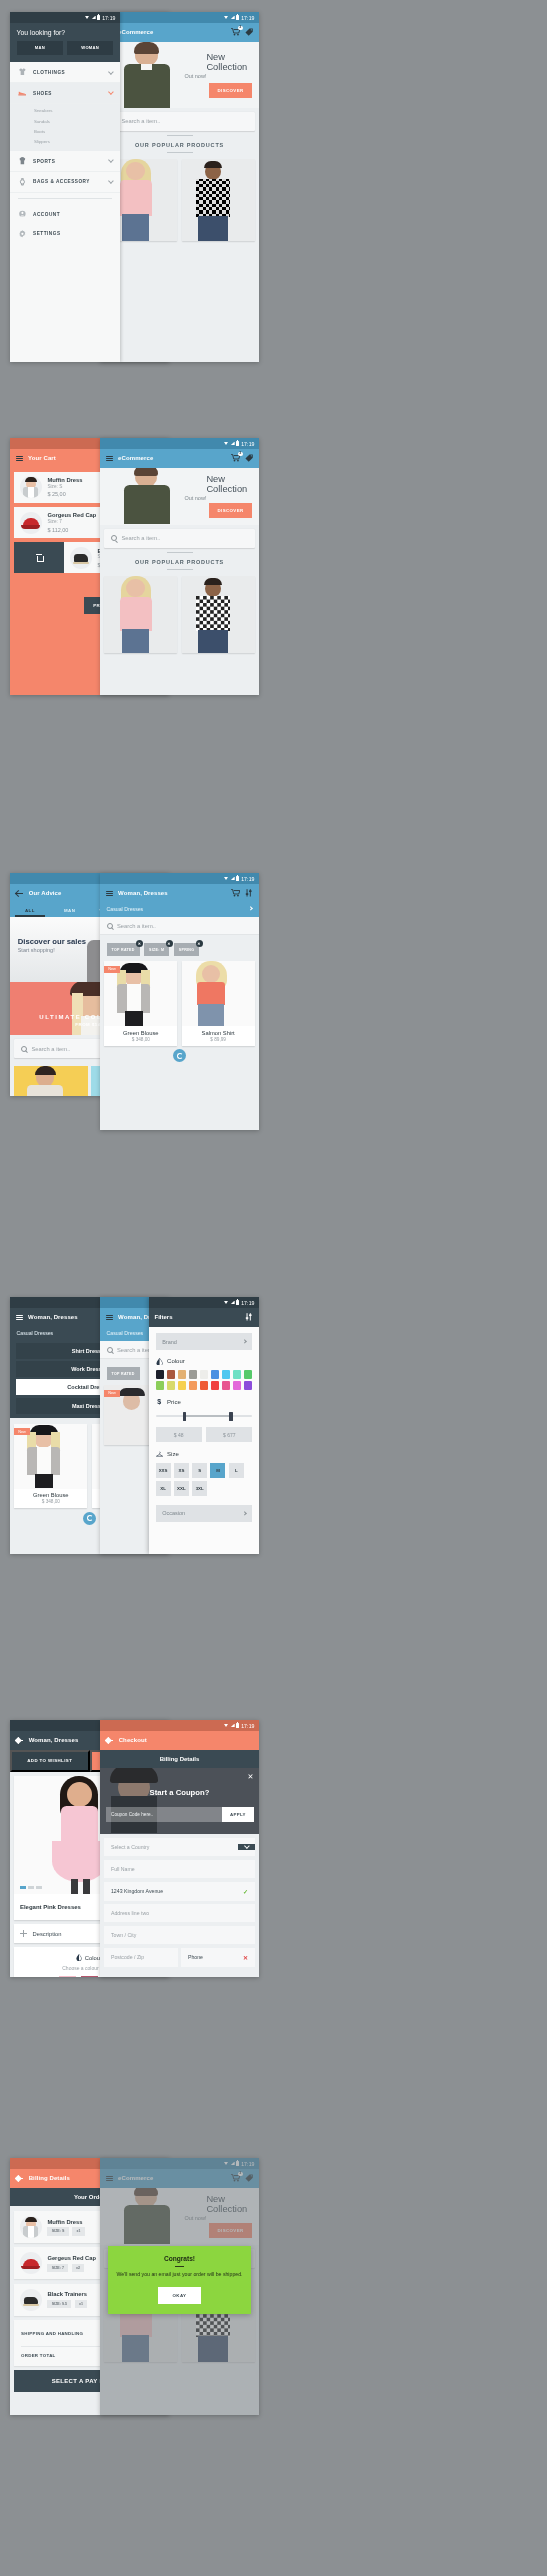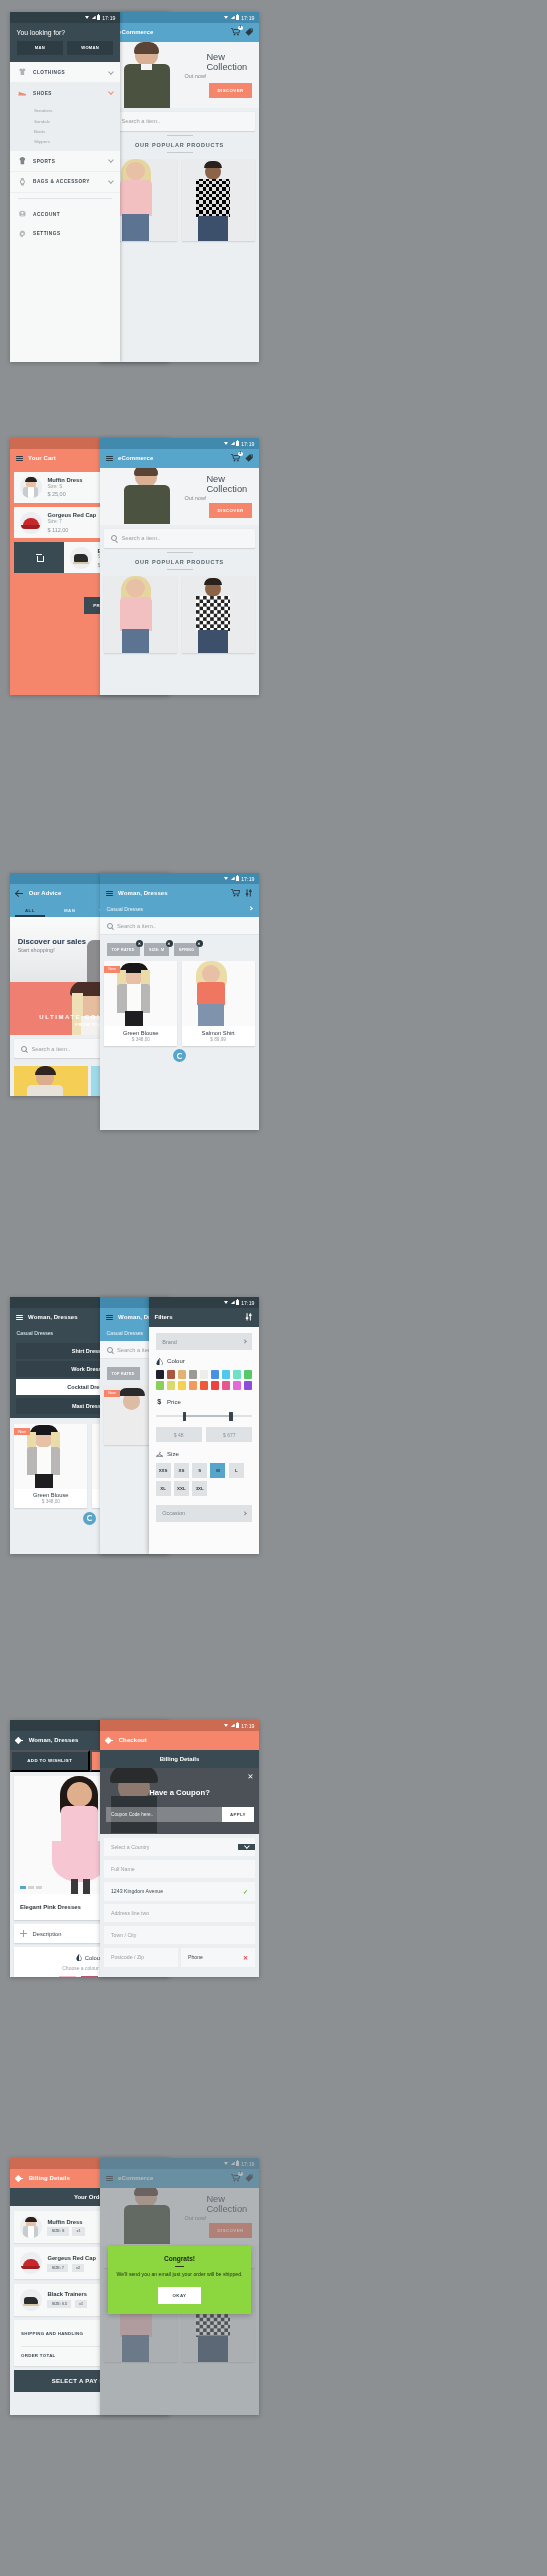--- a/index.html
+++ b/index.html
@@ -1145,21 +1145,21 @@
       <span class="backarrow light"></span>
       <span class="ab-title">Checkout</span>
     </div>
     <div class="billing-band">Billing Details</div>
     <div class="coupon">
       <div style="position:absolute;left:17.5px;top:3.3px;width:32px;height:32px;border-radius:50%;background:#cfa88d;"></div>
       <div style="position:absolute;left:10px;top:-2.2px;width:48px;height:17.5px;border-radius:24px 24px 4.4px 4.4px;background:#1d1a18;"></div>
       <div style="position:absolute;left:11px;top:28.5px;width:46px;height:37px;background:#252a2e;"></div>
       <div class="coupon-overlay"></div>
       <span class="coupon-x">✕</span>
-      <div class="coupon-t">Have a Coupon?</div>
+      <div class="coupon-t">Start a Coupon?</div>
       <div class="coupon-row">
         <span class="coupon-in">Coupon Code here..</span>
         <span class="coupon-apply">APPLY</span>
       </div>
     </div>
     <div style="padding-top:4.4px">
       <div class="form-in">
         <span>Select a Country</span>
         <span class="dd-sq">
             <span class="c"></span>

